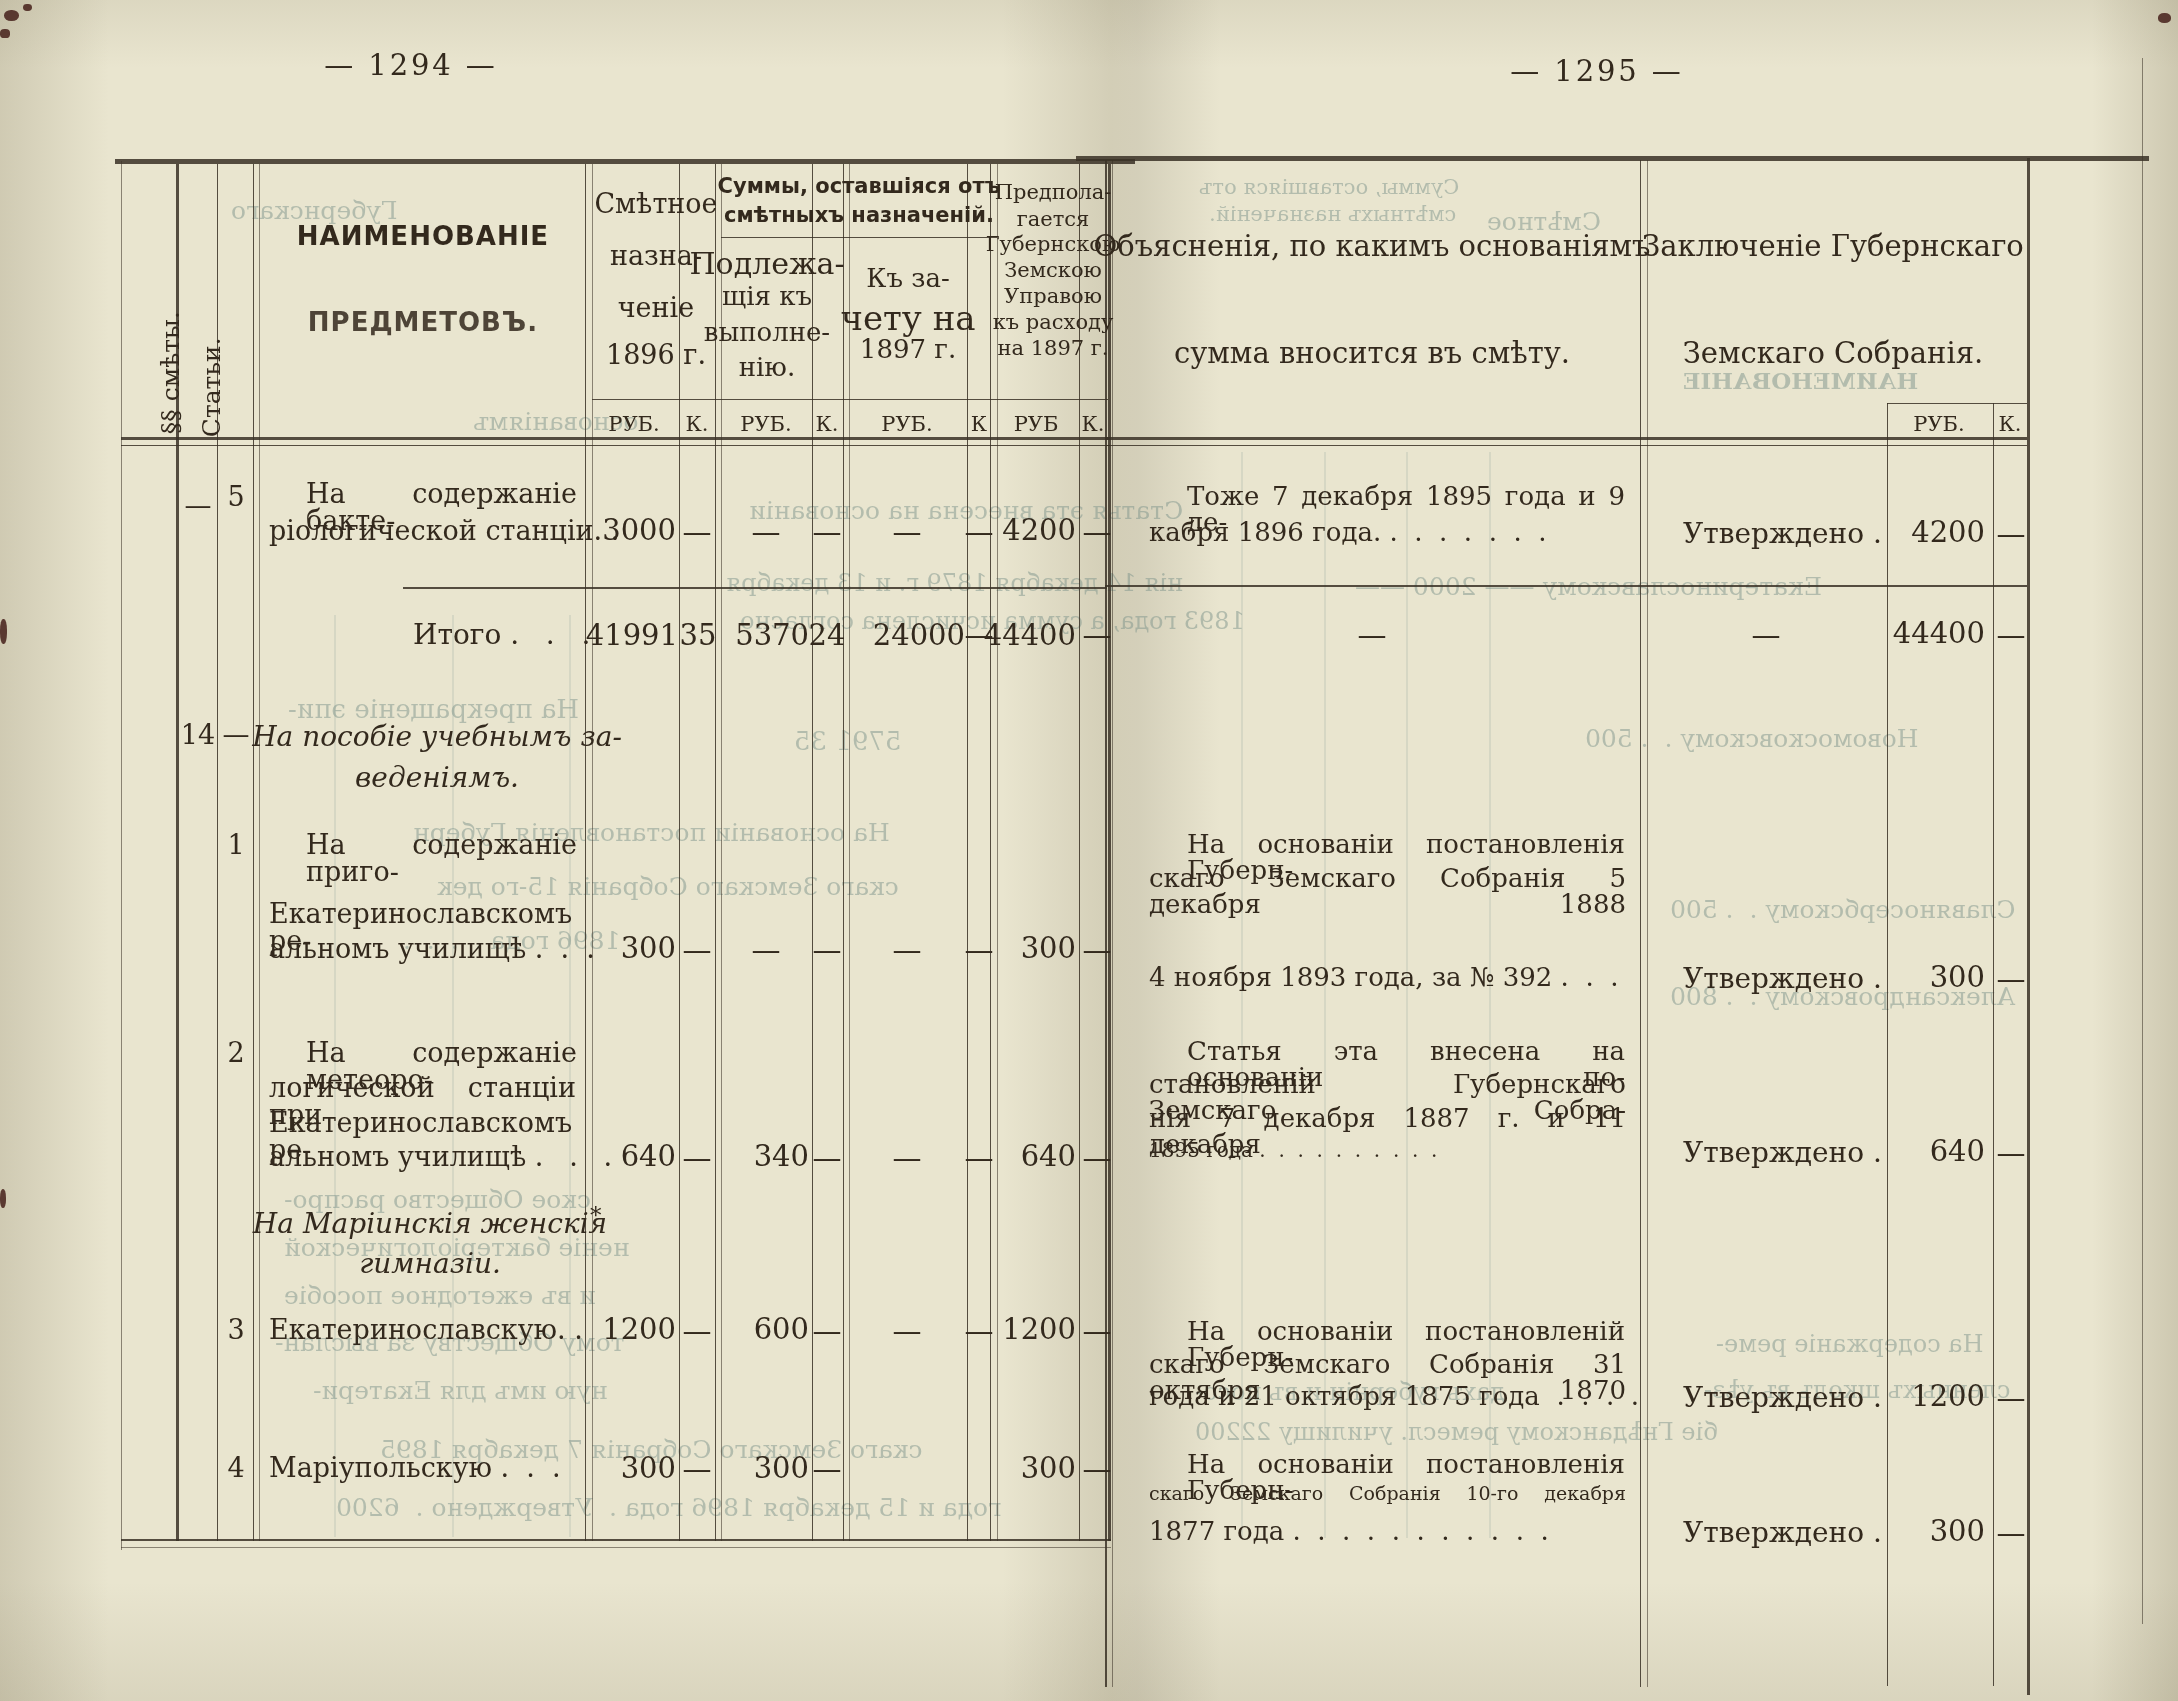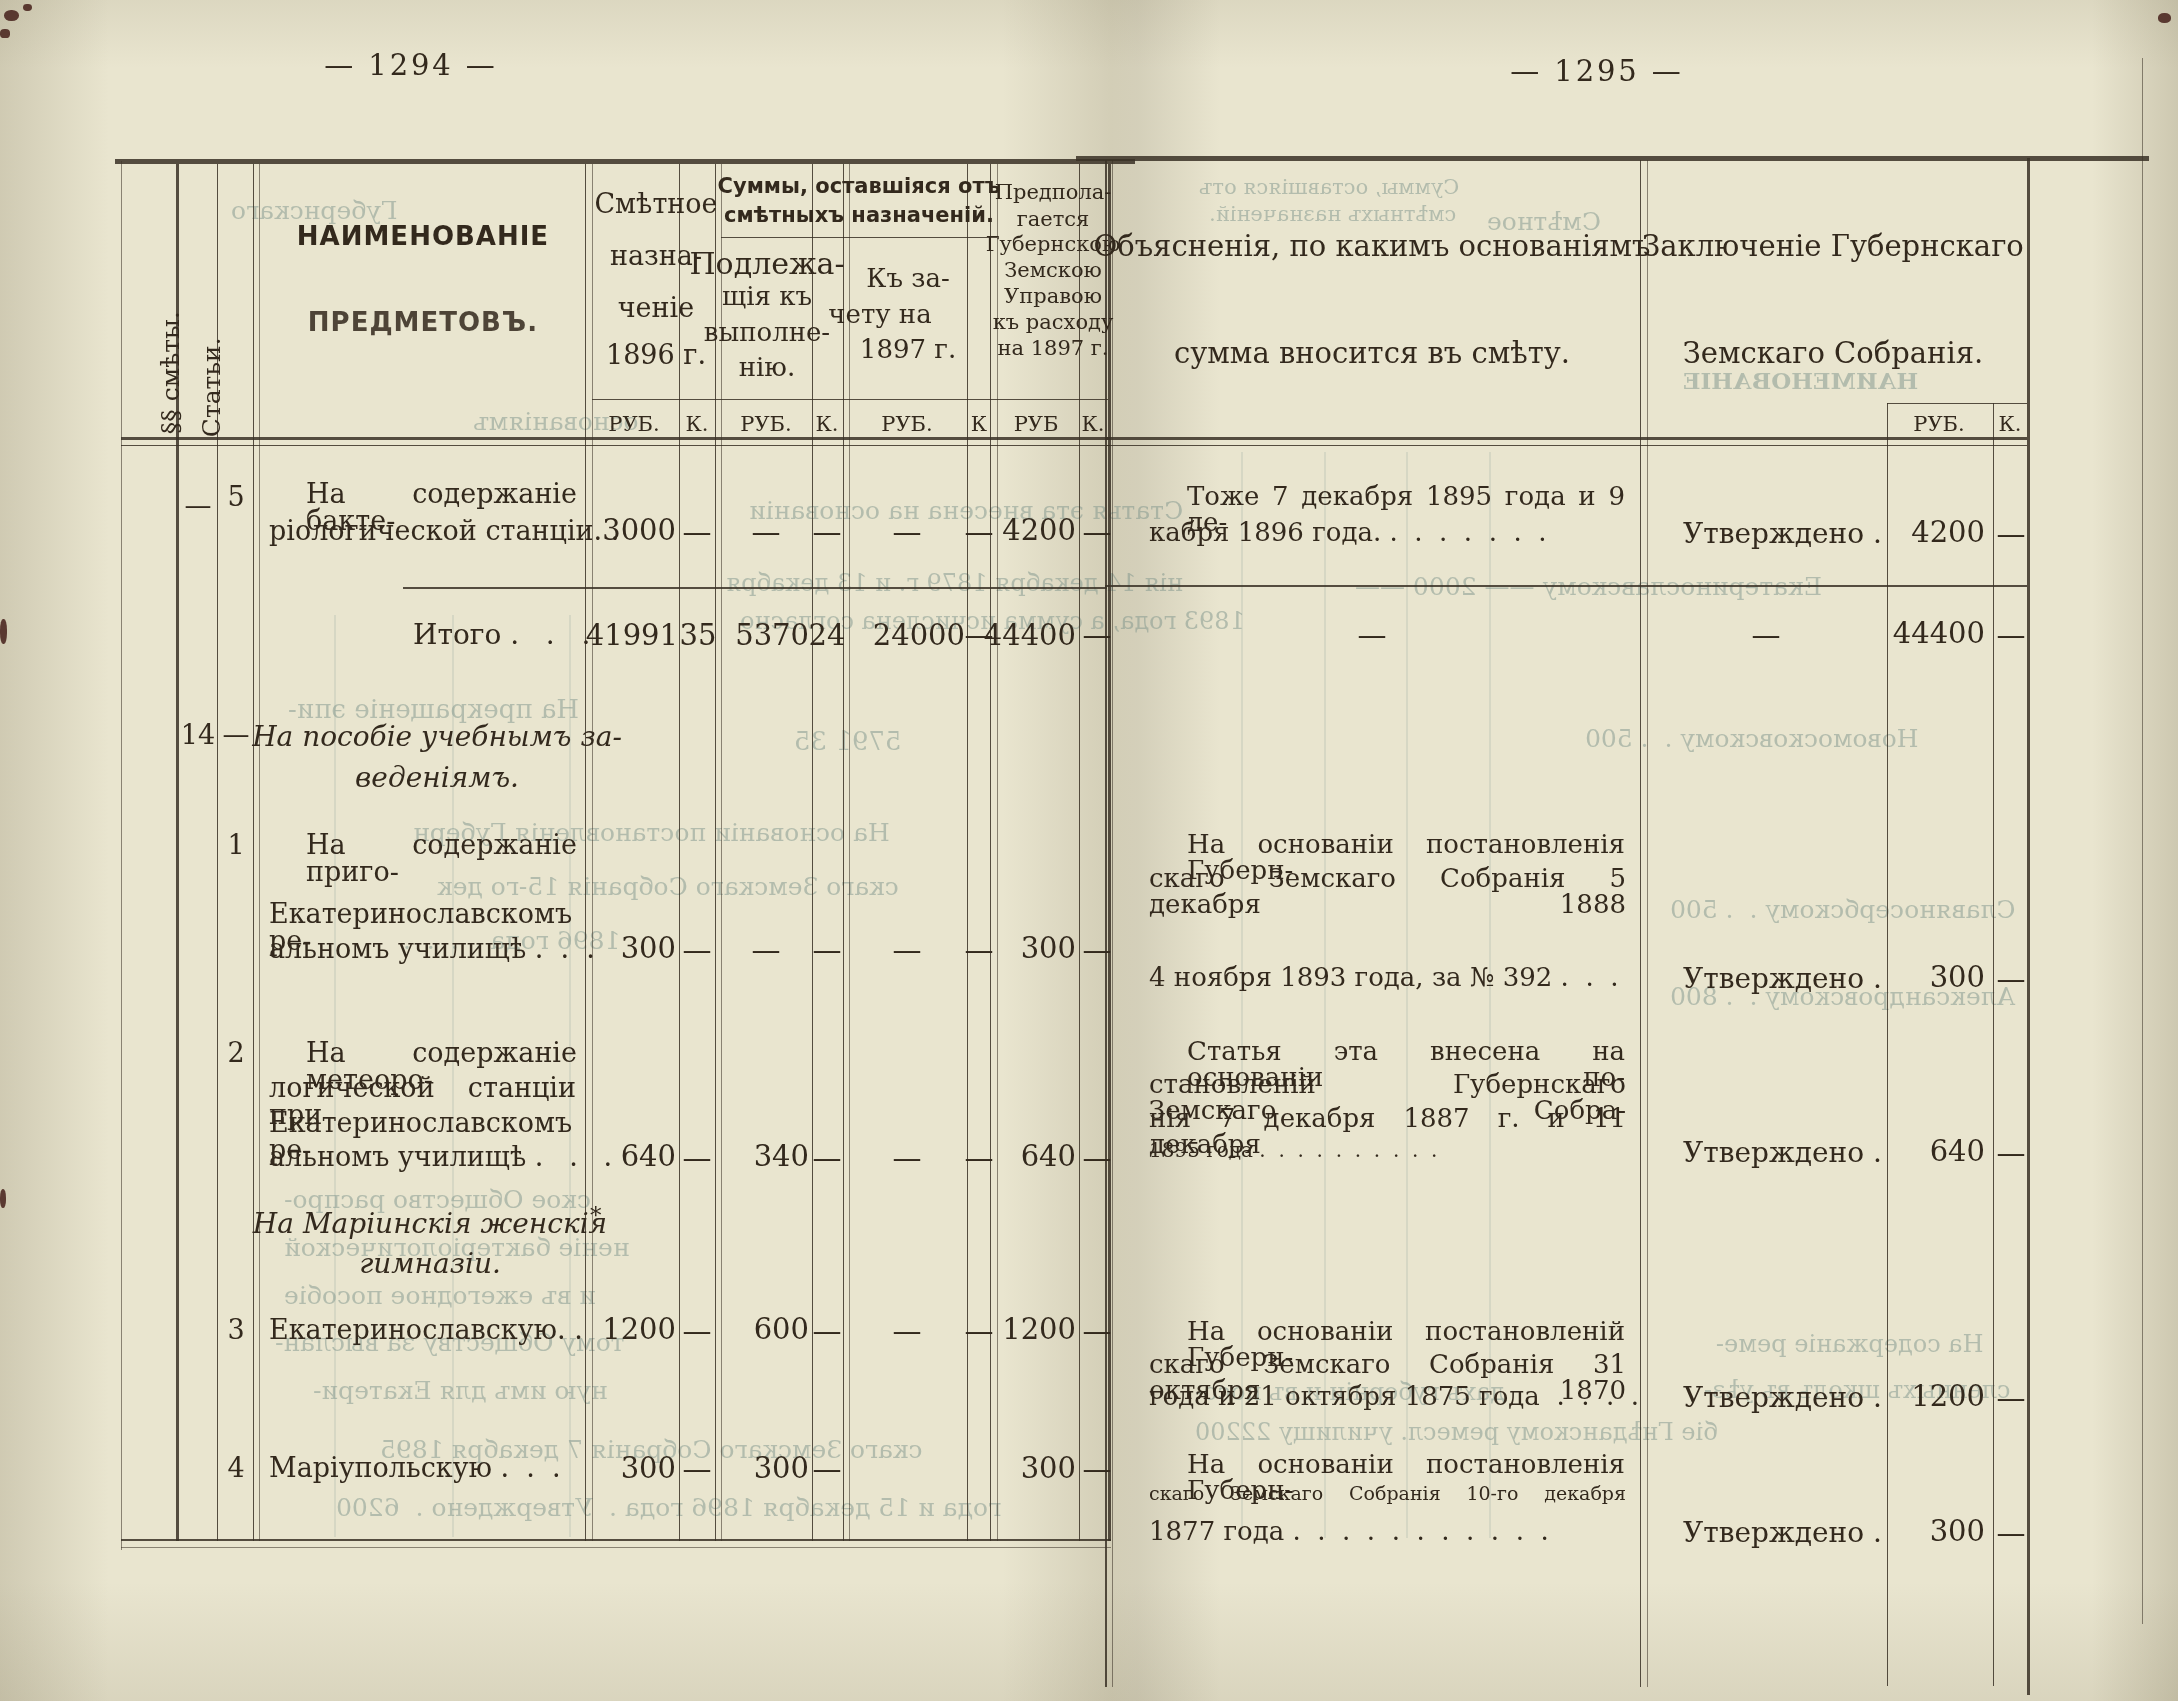--- a/index.html
+++ b/index.html
@@ -131,21 +131,21 @@
   <div class="t c" style="left:656px;top:242px">назна-</div>
   <div class="t c" style="left:656px;top:294px">ченіе</div>
   <div class="t c" style="left:656px;top:341px">1896 г.</div>
   <div class="t c bs" style="left:859px;top:175px;font-size:21px">Суммы, оставшіяся отъ</div>
   <div class="t c bs" style="left:859px;top:204px;font-size:21px">смѣтныхъ назначеній.</div>
   <div class="t c" style="left:767px;top:248px;font-size:30px">Подлежа-</div>
   <div class="t c" style="left:767px;top:283px;font-size:26px">щія къ</div>
   <div class="t c" style="left:767px;top:319px;font-size:26px">выполне-</div>
   <div class="t c" style="left:767px;top:354px;font-size:26px">нію.</div>
   <div class="t c" style="left:908px;top:265px;font-size:26px">Къ за-</div>
-  <div class="t c" style="left:880px;top:301px;font-size:26px">чету на</div>
+  <div class="t c" style="left:908px;top:301px;font-size:34px">чету на</div>
   <div class="t c" style="left:908px;top:336px;font-size:26px">1897 г.</div>
   <div class="t c sm" style="left:1053px;top:181px">Предпола-</div>
   <div class="t c sm" style="left:1053px;top:208px">гается</div>
   <div class="t c sm" style="left:1053px;top:233px">Губернскою</div>
   <div class="t c sm" style="left:1053px;top:259px">Земскою</div>
   <div class="t c sm" style="left:1053px;top:285px">Управою</div>
   <div class="t c sm" style="left:1053px;top:311px">къ расходу</div>
   <div class="t c sm" style="left:1053px;top:337px">на 1897 г.</div>
   <div class="t c sm" style="left:634px;top:413px">РУБ.</div>
   <div class="t c sm" style="left:697px;top:413px">К.</div>

